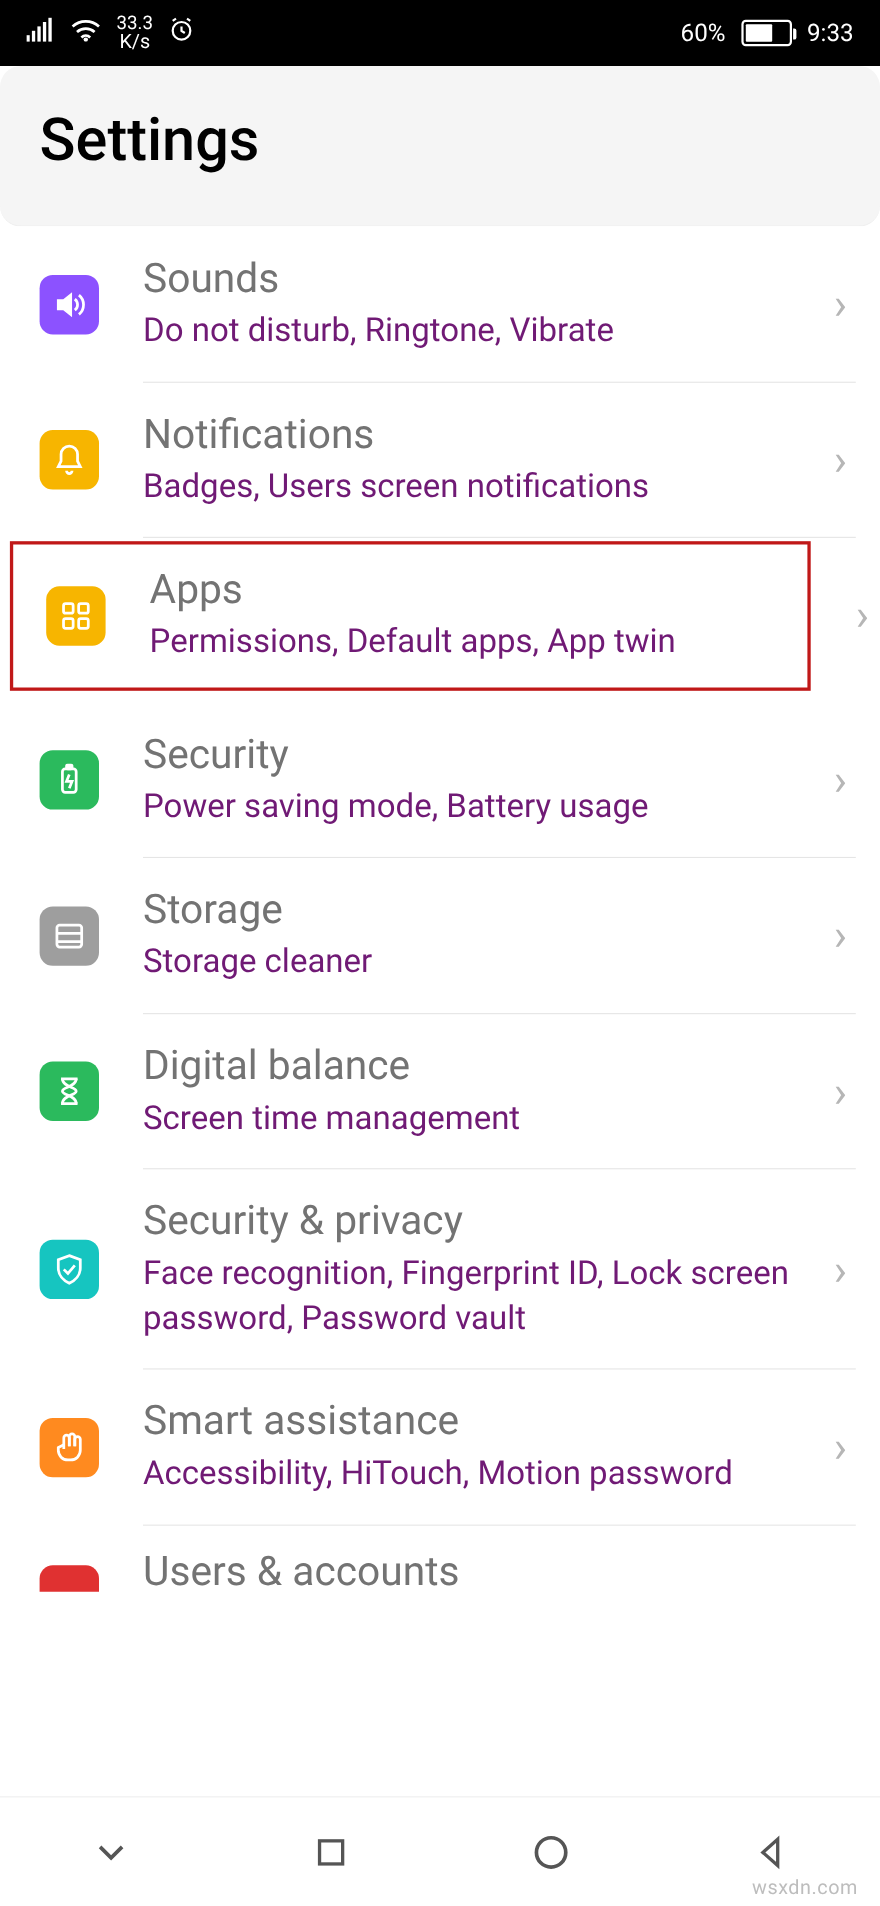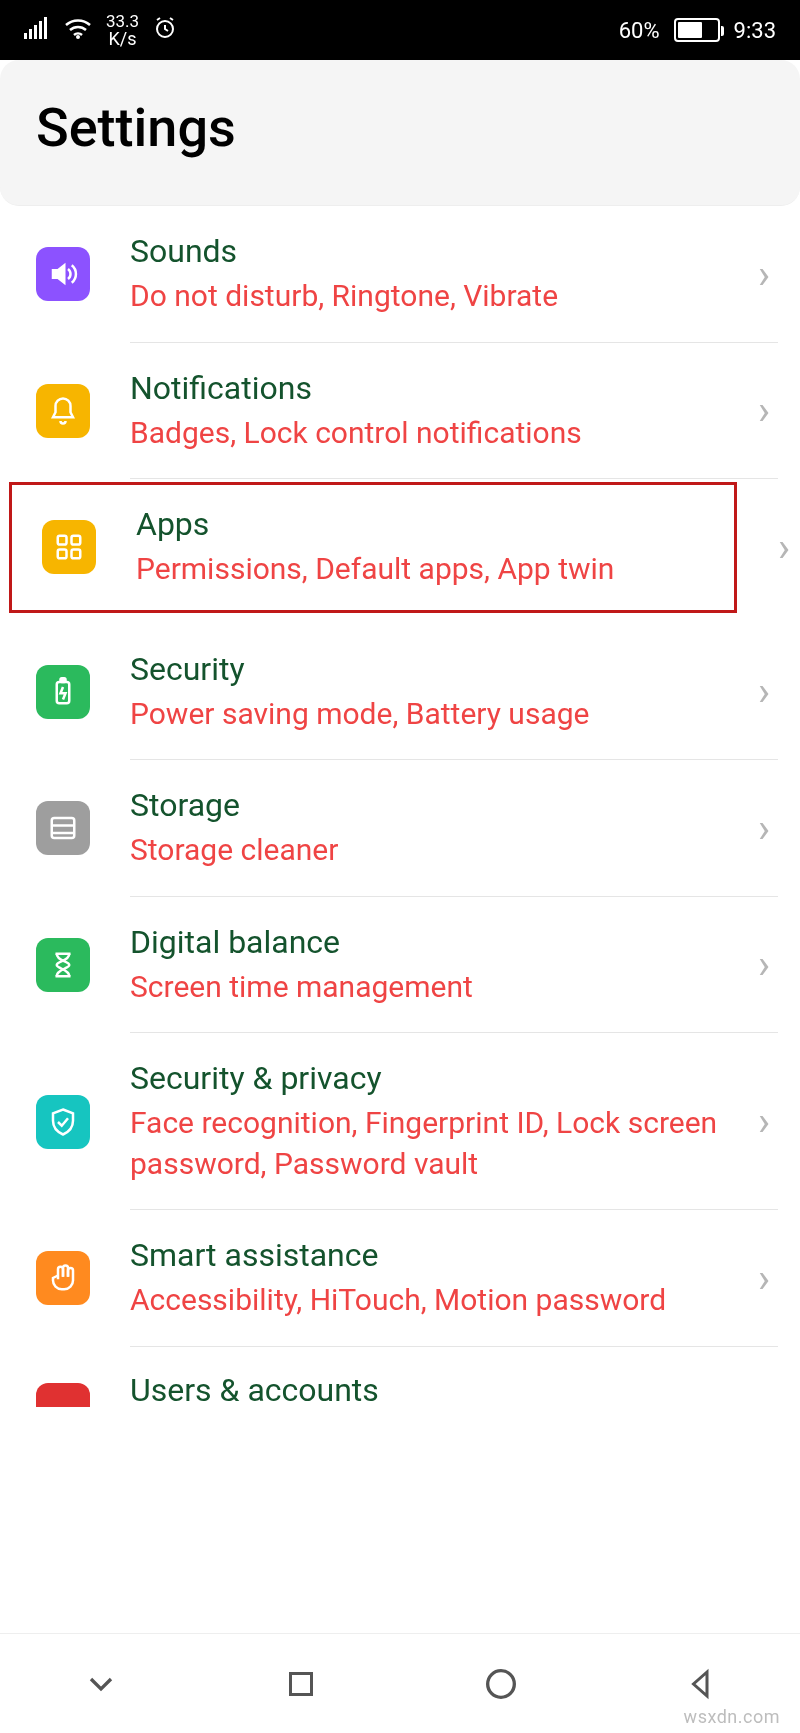--- a/index.html
+++ b/index.html
@@ -45,22 +45,22 @@
       outline: 3px solid #c01818; outline-offset: -6px;
       margin-left: 6px; margin-right: 60px; padding-right: 0; justify-content: space-between;
     }
     .row.highlight .chevron { position: absolute; right: -50px; }
     .icon-box {
       width: 54px; height: 54px; border-radius: 12px; flex: 0 0 54px;
       display: flex; align-items: center; justify-content: center; color: #fff;
       margin-right: 40px;
     }
     .txt { flex: 1; min-width: 0; }
-    .title { font-size: 32px; font-weight: 400; color: #14532d; }
-    .subtitle { font-size: 30px; color: #ef4444; margin-top: 6px; line-height: 1.35; }
+    .title { font-size: 37px; font-weight: 400; color: #737373; }
+    .subtitle { font-size: 30px; color: #701a75; margin-top: 6px; line-height: 1.35; }
     .chevron { flex: 0 0 auto; font-size: 40px; color: #b6b6b6; margin-left: 16px; }
 
     
     .bg-purple { background: #8c52ff; }
     .bg-yellow { background: #f7b500; }
     .bg-green  { background: #2bba5d; }
     .bg-grey   { background: #9e9e9e; }
     .bg-teal   { background: #16c5c0; }
     .bg-orange { background: #ff8a1f; }
     .bg-red    { background: #e03131; }
@@ -152,21 +152,21 @@
 
   <div class="row">
     <div class="icon-box bg-yellow">
       <svg width="30" height="30" viewBox="0 0 24 24" fill="none" stroke="#fff" stroke-width="2">
           <path d="M6 8a6 6 0 0 1 12 0v5l2 4H4l2-4V8z"></path>
           <path d="M10 20a2 2 0 0 0 4 0"></path>
         </svg>
     </div>
     <div class="txt">
       <div class="title">Notifications</div>
-      <div class="subtitle">Badges, Lock control notifications</div>
+      <div class="subtitle">Badges, Users screen notifications</div>
     </div>
     <div class="chevron">›</div>
     <div class="divider"></div>
   </div>
 
   <div class="row highlight">
     <div class="icon-box bg-yellow">
       <svg width="30" height="30" viewBox="0 0 24 24" fill="none" stroke="#fff" stroke-width="2">
           <rect x="3" y="3" width="7" height="7" rx="1.5"></rect>
           <rect x="14" y="3" width="7" height="7" rx="1.5"></rect>

